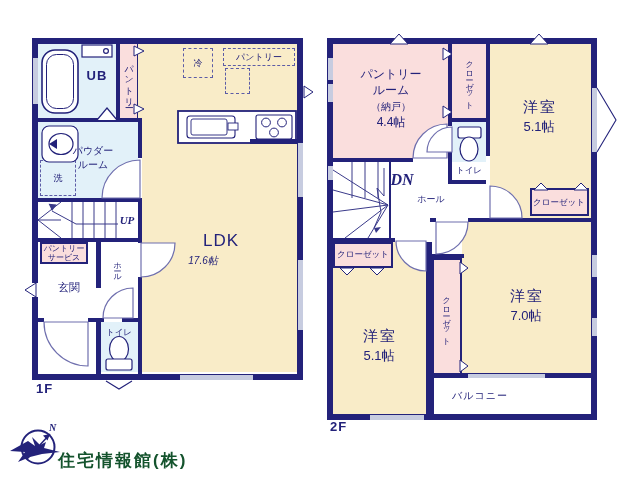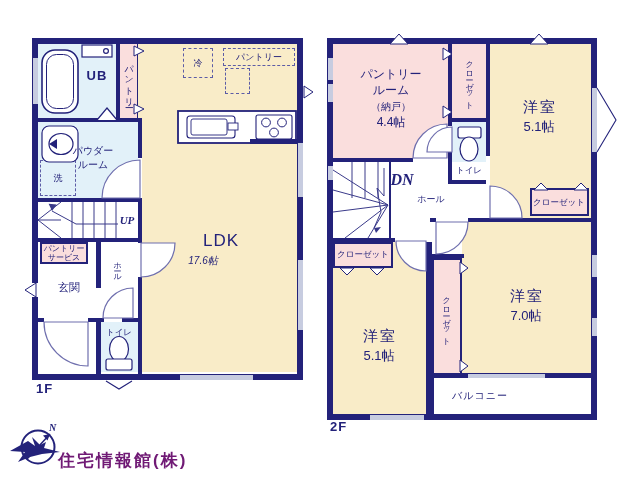--- a/index.html
+++ b/index.html
@@ -13,21 +13,21 @@
   .fill-pink{background:#fadedd;}
   .fill-blue{background:#e2f1f9;}
   .fill-white{background:#ffffff;}
   .box{border:2px solid #23227a;background:#fadedd;}
   .dash{border:1.4px dashed #5c5ca6;}
   .lbl{color:#23227a;line-height:1.15;white-space:nowrap;text-align:center;}
   .ctr{transform:translate(-50%,-50%);}
   .vtx{writing-mode:vertical-rl;text-orientation:upright;letter-spacing:1px;}
   .ital{font-family:"Liberation Serif","DejaVu Serif",serif;font-style:italic;font-weight:bold;}
   .floorlbl{font-weight:bold;font-size:13px;letter-spacing:1px;}
-  .logo{color:#701a75;font-size:17px;font-weight:bold;letter-spacing:2px;}
+  .logo{color:#14532d;font-size:17px;font-weight:bold;letter-spacing:2px;}
   svg.overlay{position:absolute;left:0;top:0;pointer-events:none;}
 </style>
 </head>
 <body>
 
 <div class="plan">
 
   <div class="fill fill-cream" style="left:38px;top:44px;width:259px;height:328px;"></div>
   <div class="fill fill-blue" style="left:38px;top:44px;width:82px;height:76px;"></div>
   <div class="fill fill-pink" style="left:120px;top:44px;width:18px;height:74px;border-right:1.5px solid #23227a;"></div>

